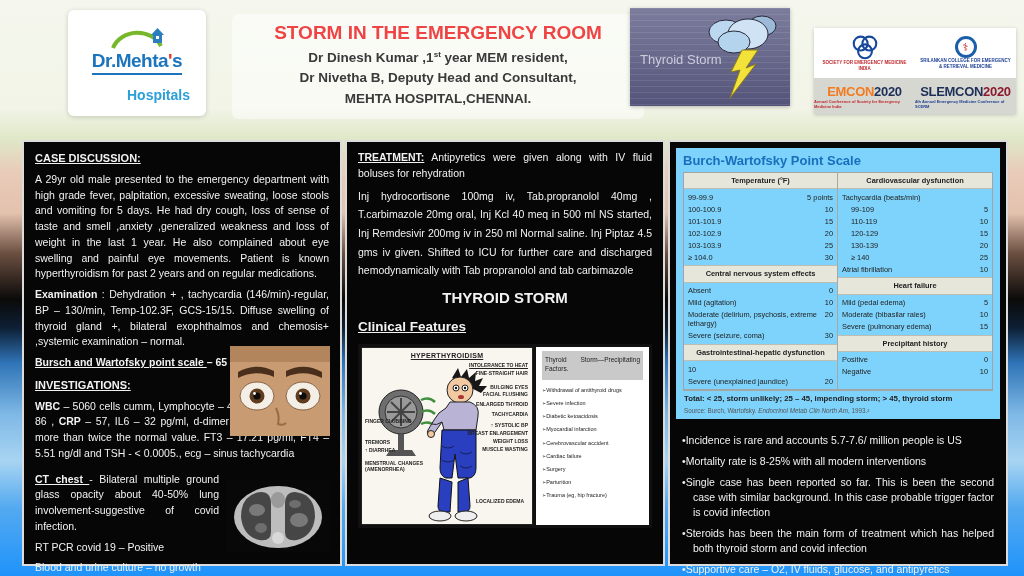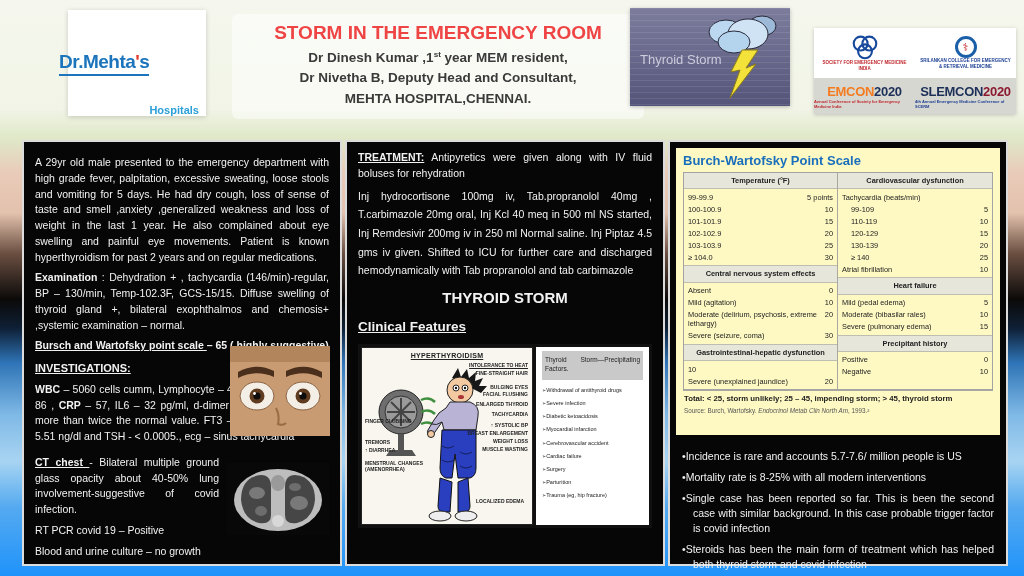--- a/index.html
+++ b/index.html
@@ -7,26 +7,26 @@
   body {
     font-family:"Liberation Sans", sans-serif;
     position:relative;
     background:linear-gradient(180deg,
       #f5f7ee 0%, #f1f4e6 19%, #dfe8c8 24%, #e9cbb9 30%, #e3c2ae 37%,
       #6b4f41 44%, #0b0a09 52%, #0e2036 57%, #2f74b7 63%, #7fb9e6 72%,
       #a8d4f2 80%, #55aaf0 88%, #1f93fb 100%);
   }
   
   .mehta-box { position:absolute; left:68px; top:10px; width:138px; height:106px;
-    background:#fff; border-radius:0; box-shadow:0 1px 5px rgba(0,0,0,.18);
-    display:flex; flex-direction:row; align-items:center; justify-content:center; }
+    background:#fff; border-radius:6px; box-shadow:0 1px 5px rgba(0,0,0,.18);
+    display:flex; flex-direction:column; align-items:center; justify-content:center; }
   .mehta-name { color:#1c75bc; font-weight:bold; font-size:19px; letter-spacing:-0.5px;
     border-bottom:2px solid #1c75bc; padding-bottom:1px; }
   .mehta-apos { color:#e43d30; }
-  .mehta-sub { color:#2a9fd8; font-weight:bold; font-size:11px; align-self:flex-end; margin-right:16px; margin-top:12px; }
+  .mehta-sub { color:#2a9fd8; font-weight:bold; font-size:14px; align-self:flex-end; margin-right:16px; margin-top:12px; }
   .title-block { position:absolute; left:232px; top:14px; width:412px; text-align:center;
     background:rgba(255,255,255,.5); border-radius:6px; padding:8px 6px 10px; }
   .poster-title { color:#ef4444; font-size:19px; font-weight:bold; margin-bottom:4px; }
   .author-line { color:#3a3a3a; font-size:13.5px; font-weight:bold; line-height:1.5; }
   sup { vertical-align:super; font-size:60%; }
   .storm-img { position:absolute; left:630px; top:8px; width:160px; height:98px;
     background:linear-gradient(180deg,#7c7c9d,#54547a),#66668a; overflow:hidden; box-shadow:0 1px 4px rgba(0,0,0,.25); }
   .storm-stripes { position:absolute; inset:0;
     background:repeating-linear-gradient(180deg, rgba(255,255,255,.09) 0 1px, transparent 1px 6px); }
   .storm-caption { position:absolute; left:10px; top:44px; color:#ccccdd; font-size:13px; }
@@ -86,21 +86,21 @@
   .cl11 { top:91px; left:3px; }
   .cl12 { top:99px; left:3px; }
   .cl13 { top:112px; left:3px; }
   .cl14 { top:150px; right:8px; }
   .cartoon-svg { position:absolute; left:14px; top:12px; z-index:1; }
   .factors { flex:1; background:#fff; color:#222; padding:4px 6px; overflow:hidden; }
   .factors-title { background:#c9c9c9; font-size:6.5px; padding:4px 3px 6px; margin:0 0 6px; color:#222; }
   .factor-item { font-size:5.5px; margin:4.6px 0; }
   .factor-item::before { content:"\27A2 "; font-size:5px; }
   
-  .bw-table { margin:6px; background:#fef9c3; color:#222; padding:4px 7px 21px; }
+  .bw-table { margin:6px; background:#7dd3fc; color:#222; padding:4px 7px 5px; }
   .bw-title { color:#1a6fbc; font-weight:bold; font-size:13px; margin:1px 0 4px; }
   .bw-grid { display:grid; grid-template-columns:1fr 1fr; border:1px solid #a3a3a3; font-size:7.4px; line-height:1.25; }
   .bw-col { padding:0 4px 2px; }
   .bw-col.colL { border-right:1px solid #a8a8a0; }
   .sec-head { text-align:center; font-weight:bold; background:#e6e6db; padding:3px 2px;
     margin:0 -4px 2px; border-bottom:1px solid #bdbdb2; }
   .sec-head.mt { margin-top:2px; border-top:1px solid #bdbdb2; }
   .trow { display:flex; justify-content:space-between; padding:1.4px 0; gap:4px; }
   .tname { flex:1; }
   .tpts { text-align:right; }
@@ -168,20 +168,21 @@
       <div class="conf-tag emcon-tag">Annual Conference of Society for Emergency Medicine India</div>
     </div>
     <div class="conf">
       <div class="conf-name"><span class="slemcon-n">SLEMCON</span><span class="slemcon-y">2020</span></div>
       <div class="conf-tag slemcon-tag">4th Annual Emergency Medicine Conference of SCERM</div>
     </div>
   </div>
 </div>
 
 <div class="panel panel-left">
+  <div><span class="h-ul">CASE DISCUSSION:</span></div>
   <div class="para">A 29yr old male presented to the emergency department with high grade fever, palpitation, excessive sweating, loose stools and vomiting for 5 days. He had dry cough, loss of sense of taste and smell ,anxiety ,generalized weakness and loss of weight in the last 1 year. He also complained about eye swelling and painful eye movements. Patient is known hyperthyroidism for past 2 years and on regular medications.</div>
   <div class="para"><span class="b">Examination</span><span> : Dehydration + , tachycardia (146/min)-regular, BP – 130/min, Temp-102.3F, GCS-15/15. Diffuse swelling of thyroid gland +, bilateral exophthalmos and chemosis+ ,systemic examination – normal.</span></div>
   <div class="para"><span class="bu">Bursch and Wartofsky point scale </span><span class="b">– 65 ( highly suggestive)</span></div>
   <svg class="eye-img" viewBox="0 0 100 90">
     <rect width="100" height="90" fill="#c99b72"></rect>
     <rect width="100" height="16" fill="#b3855c"></rect>
     <path d="M8,26 Q26,16 44,25 L44,31 Q26,23 8,32 Z" fill="#4a2f1c"></path>
     <path d="M56,25 Q74,16 92,26 L92,32 Q74,23 56,31 Z" fill="#4a2f1c"></path>
     <ellipse cx="27" cy="50" rx="17" ry="14" fill="#f4efe6" stroke="#8a6242"></ellipse>
     <ellipse cx="73" cy="50" rx="17" ry="14" fill="#f4efe6" stroke="#8a6242"></ellipse>

